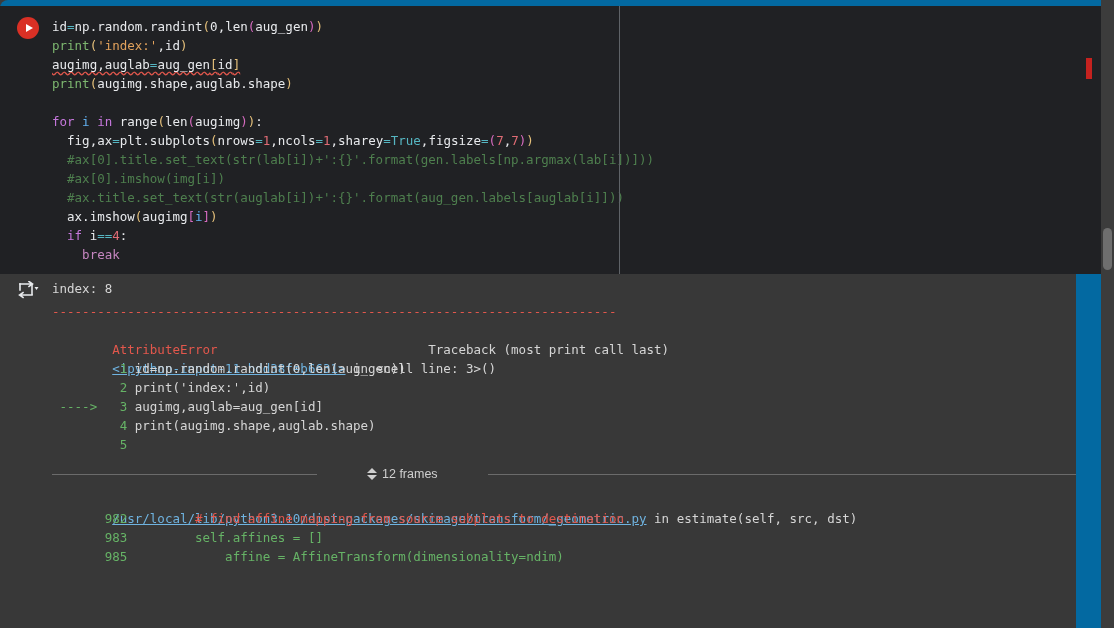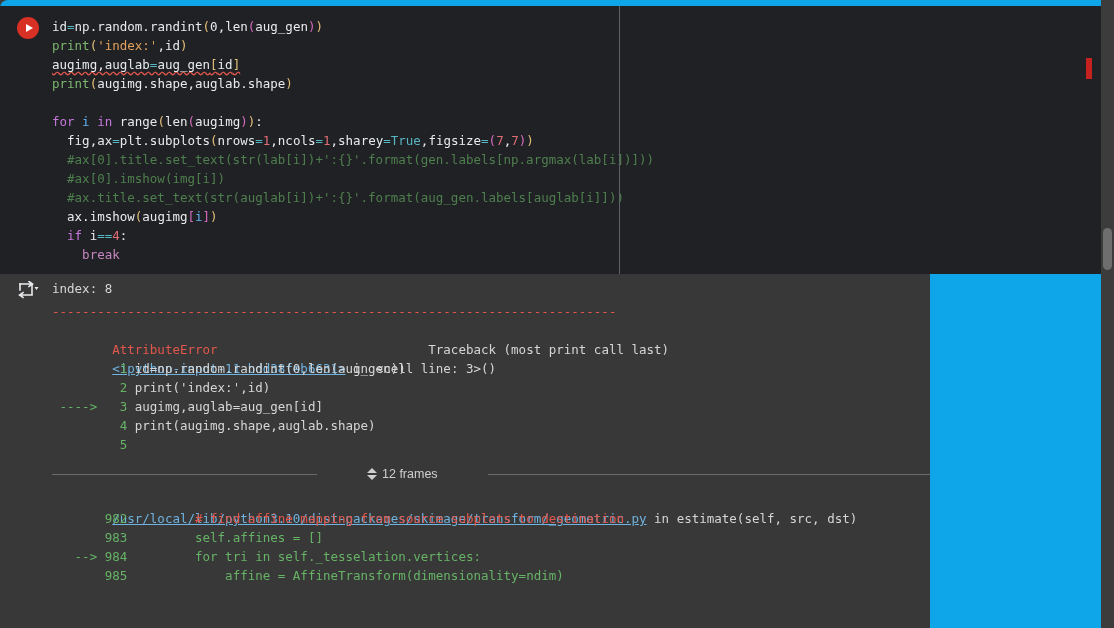--- a/index.html
+++ b/index.html
@@ -4,21 +4,21 @@
 <title>Colab Notebook Cell Error</title>
 <style>
   html,body{margin:0;padding:0;}
   body{
     width:1114px;height:628px;overflow:hidden;
     background:#3c3c3c;
     font-family:"DejaVu Sans Mono","Liberation Mono",monospace;
     font-size:12.5px;
     -webkit-font-smoothing:antialiased;
   }
-  .notebook{position:relative;width:1114px;height:628px;background:#0ea5e9;border-radius:8px;}
+  .notebook{position:relative;width:1114px;height:628px;background:#0369a1;border-radius:8px;}
 
   
   .code-cell{
     position:absolute;left:0;top:6px;width:1114px;height:268px;
     background:#202124;
     display:flex;
   }
   .cell-gutter{
     width:52px;flex:0 0 52px;position:relative;
   }
@@ -69,21 +69,21 @@
   .t-num   {color:#e06c75;}
   .t-bool  {color:#56b6c2;}
   .t-var   {color:#61afef;}
   .t-op    {color:#56b6c2;}
   .t-cmt   {color:#4e7f4e;}
   .b1      {color:#e5c07b;}
   .b2      {color:#d66bc0;}
 
   
   .output-cell{
-    position:absolute;left:0;top:274px;width:930px;height:354px;
+    position:absolute;left:0;top:274px;width:1076px;height:354px;
     background:#383838;display:flex;
   }
   .out-gutter{width:52px;flex:0 0 52px;position:relative;}
   .out-icon{
     position:absolute;left:18px;top:7px;width:22px;height:18px;cursor:pointer;
   }
   .out-body{
     flex:1 1 auto;position:relative;padding-top:5px;overflow:hidden;
     color:#e8eaed;font-size:12.5px;
   }
@@ -199,21 +199,20 @@
         <div class="frames-line"></div>
       </div>
 
       <div class="o-line">
         <span class="o-link">/usr/local/lib/python3.10/dist-packages/skimage/transform/_geometric.py</span><span class="o-plain"> in </span><span class="o-plain">estimate(self, src, dst)</span>
       </div>
 
       <div id="frame2-lines">
           <div class="o-line"><span class="o-green">      </span><span class="o-green"> 982 </span><span class="o-cmt">        # find affine mapping from source subplots to destination</span></div>
           <div class="o-line"><span class="o-green">      </span><span class="o-green"> 983 </span><span class="o-green">        self.affines = []</span></div>
-          <div class="o-line"><span class="o-green">   --&gt;</span><span class="o-green"> 984 </span><span class="o-green">        for tri in self._tesselation.vertices:</span></div>
           <div class="o-line"><span class="o-green">      </span><span class="o-green"> 985 </span><span class="o-green">            affine = AffineTransform(dimensionality=ndim)</span></div>
         </div>
 
       <div class="o-line" style="margin-top:17px;">
         
       </div>
 
     </div>
   </div>
 

